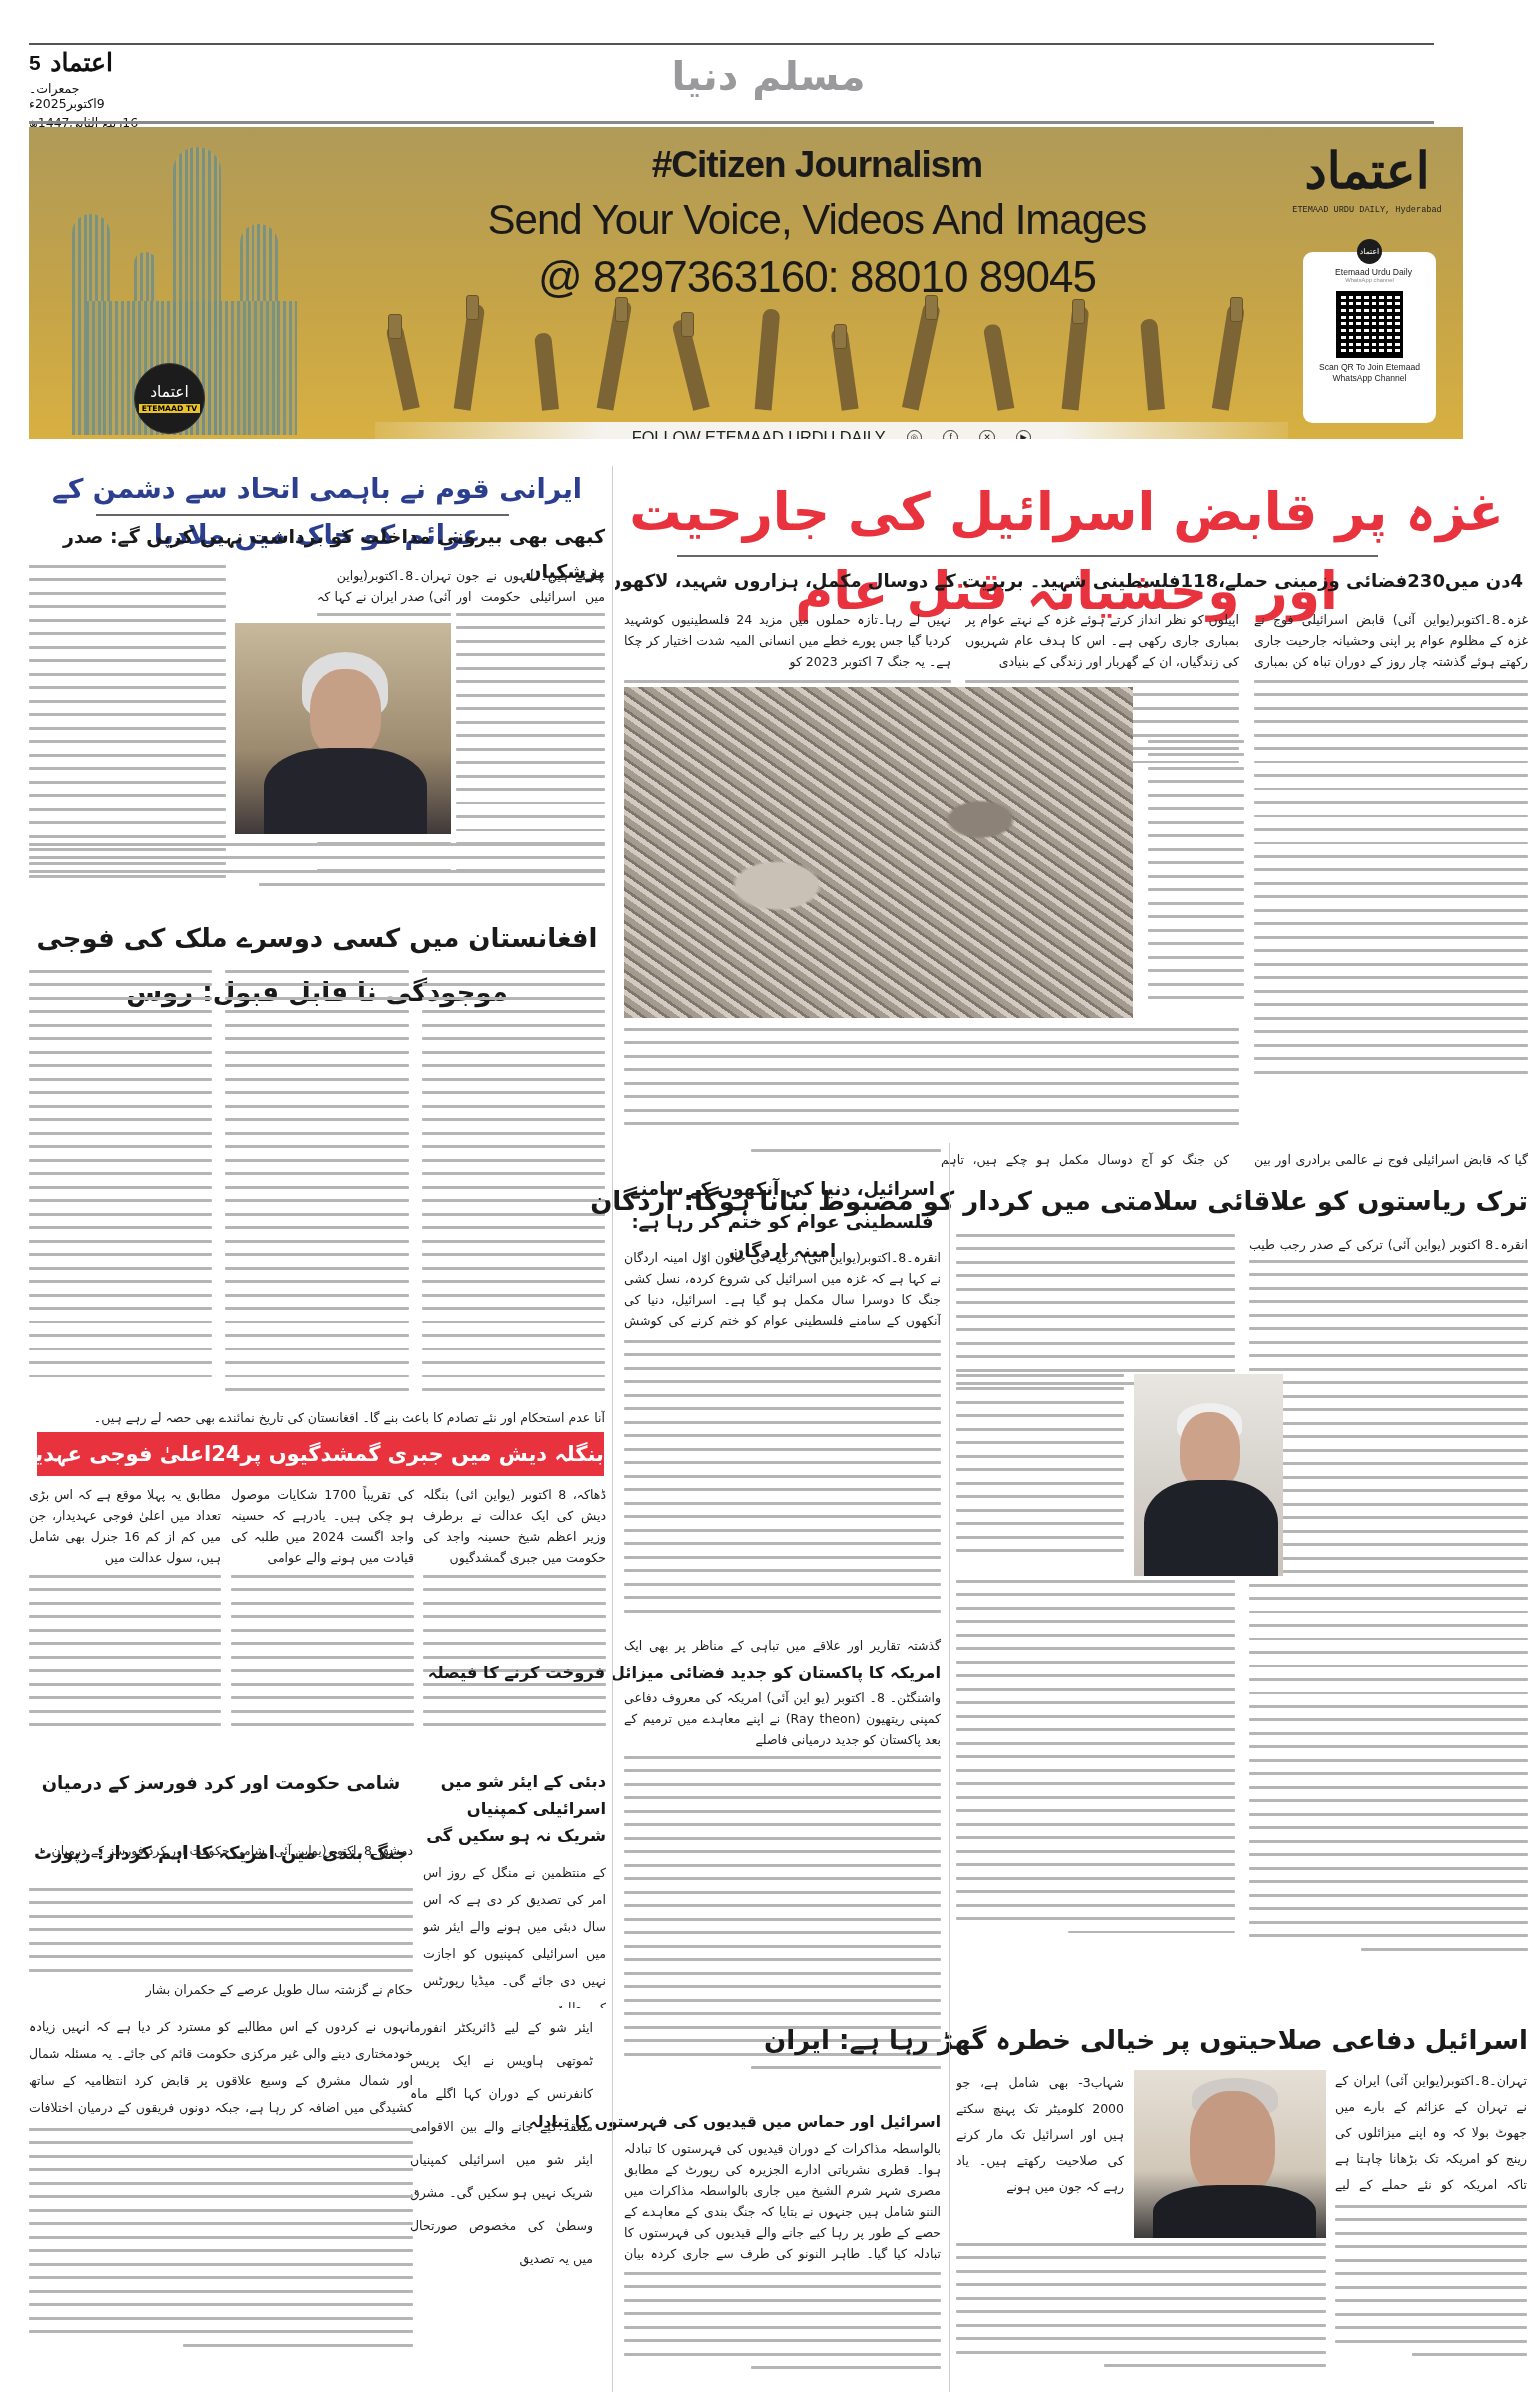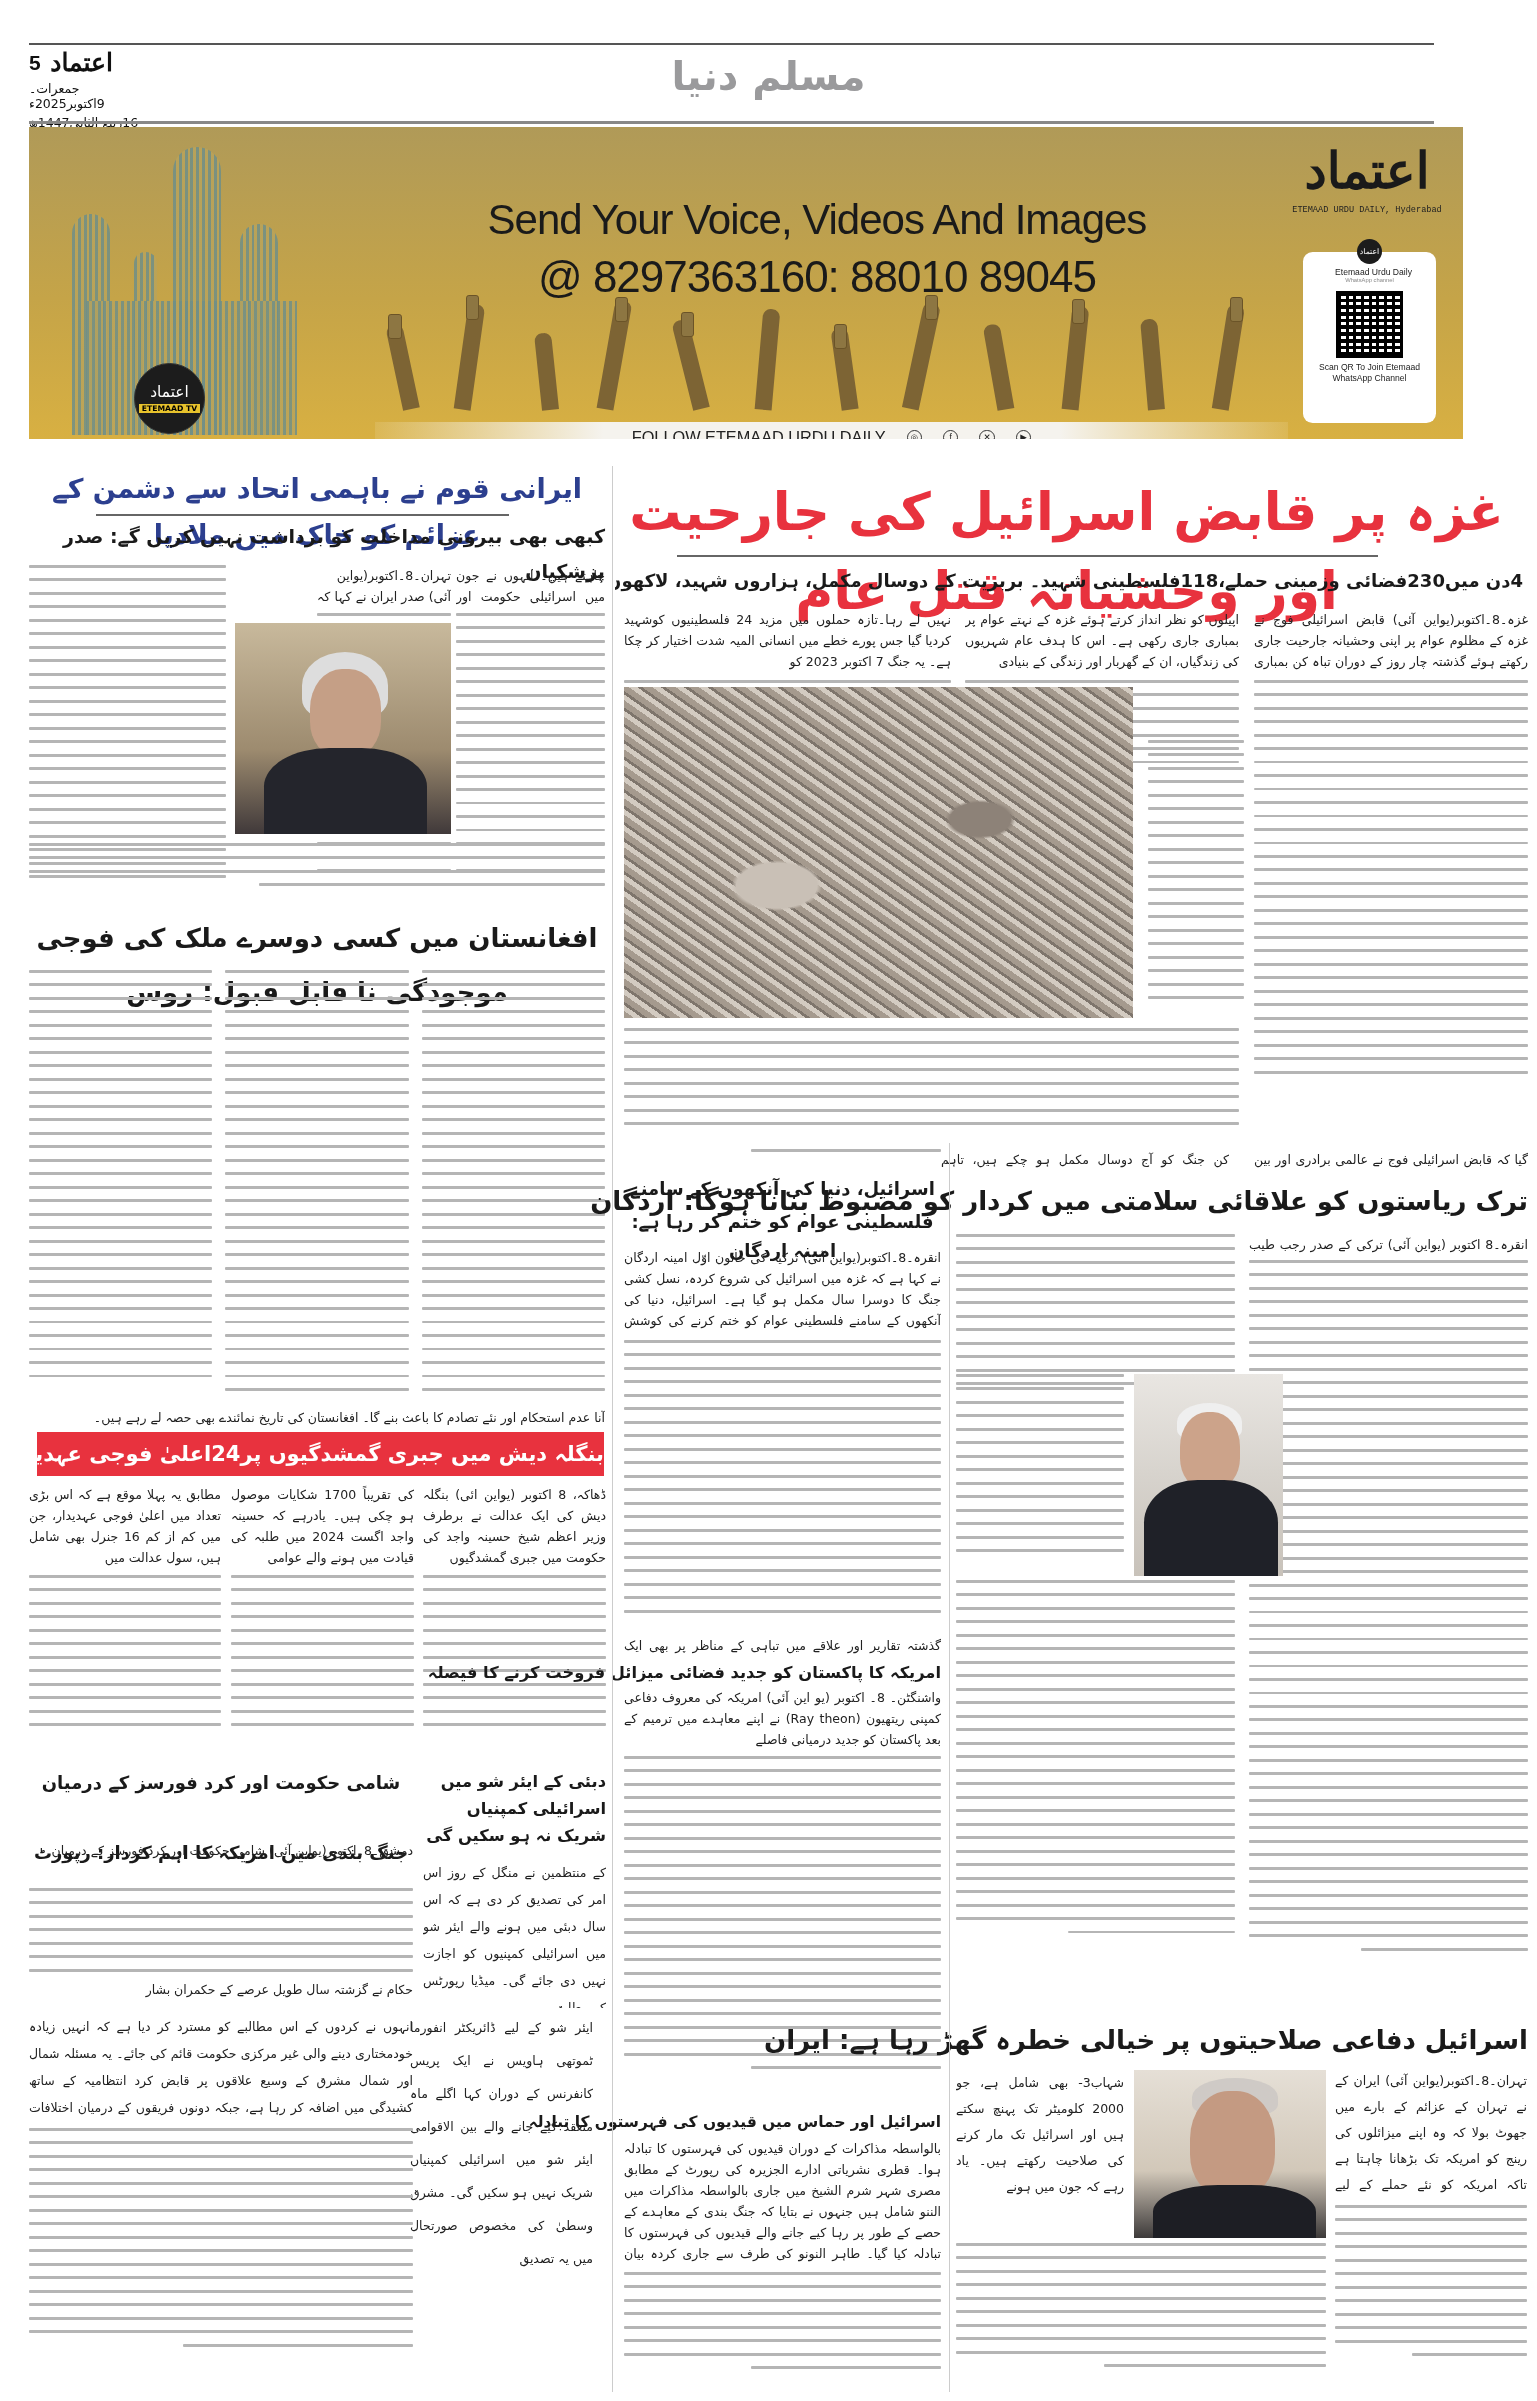--- a/index.html
+++ b/index.html
@@ -86,20 +86,21 @@
     <div class="tower" style="left:24px;width:38px;height:221px;border-radius:19px 19px 0 0;"></div>
     <div class="tower" style="left:86px;width:23px;height:183px;border-radius:11.5px 11.5px 0 0;"></div>
     <div class="tower" style="left:125px;width:48px;height:288px;border-radius:24px 24px 0 0;"></div>
     <div class="tower" style="left:192px;width:38px;height:211px;border-radius:19px 19px 0 0;"></div>
     <div class="tower" style="left:38px;width:211px;height:134px;"></div>
     <div class="tv-badge">
       <span>اعتماد</span>
       <small>ETEMAAD TV</small>
     </div>
   </div>
+  <div class="banner-h1">#Citizen Journalism</div>
   <div class="banner-h2">Send Your Voice, Videos And Images</div>
   <div class="banner-h3">@ 8297363160: 88010 89045</div>
   <div class="crowd">
     <div class="arm" style="left:19px;height:86px;transform:rotate(-12deg);"></div>
     <div class="phone" style="left:13.4px;top:19px;"></div>
     <div class="arm" style="left:86px;height:106px;transform:rotate(8deg);"></div>
     <div class="phone" style="left:91px;top:0px;"></div>
     <div class="arm" style="left:163px;height:77px;transform:rotate(-6deg);"></div>
     <div class="arm" style="left:231px;height:110px;transform:rotate(10deg);"></div>
     <div class="phone" style="left:240px;top:1.9px;"></div>

